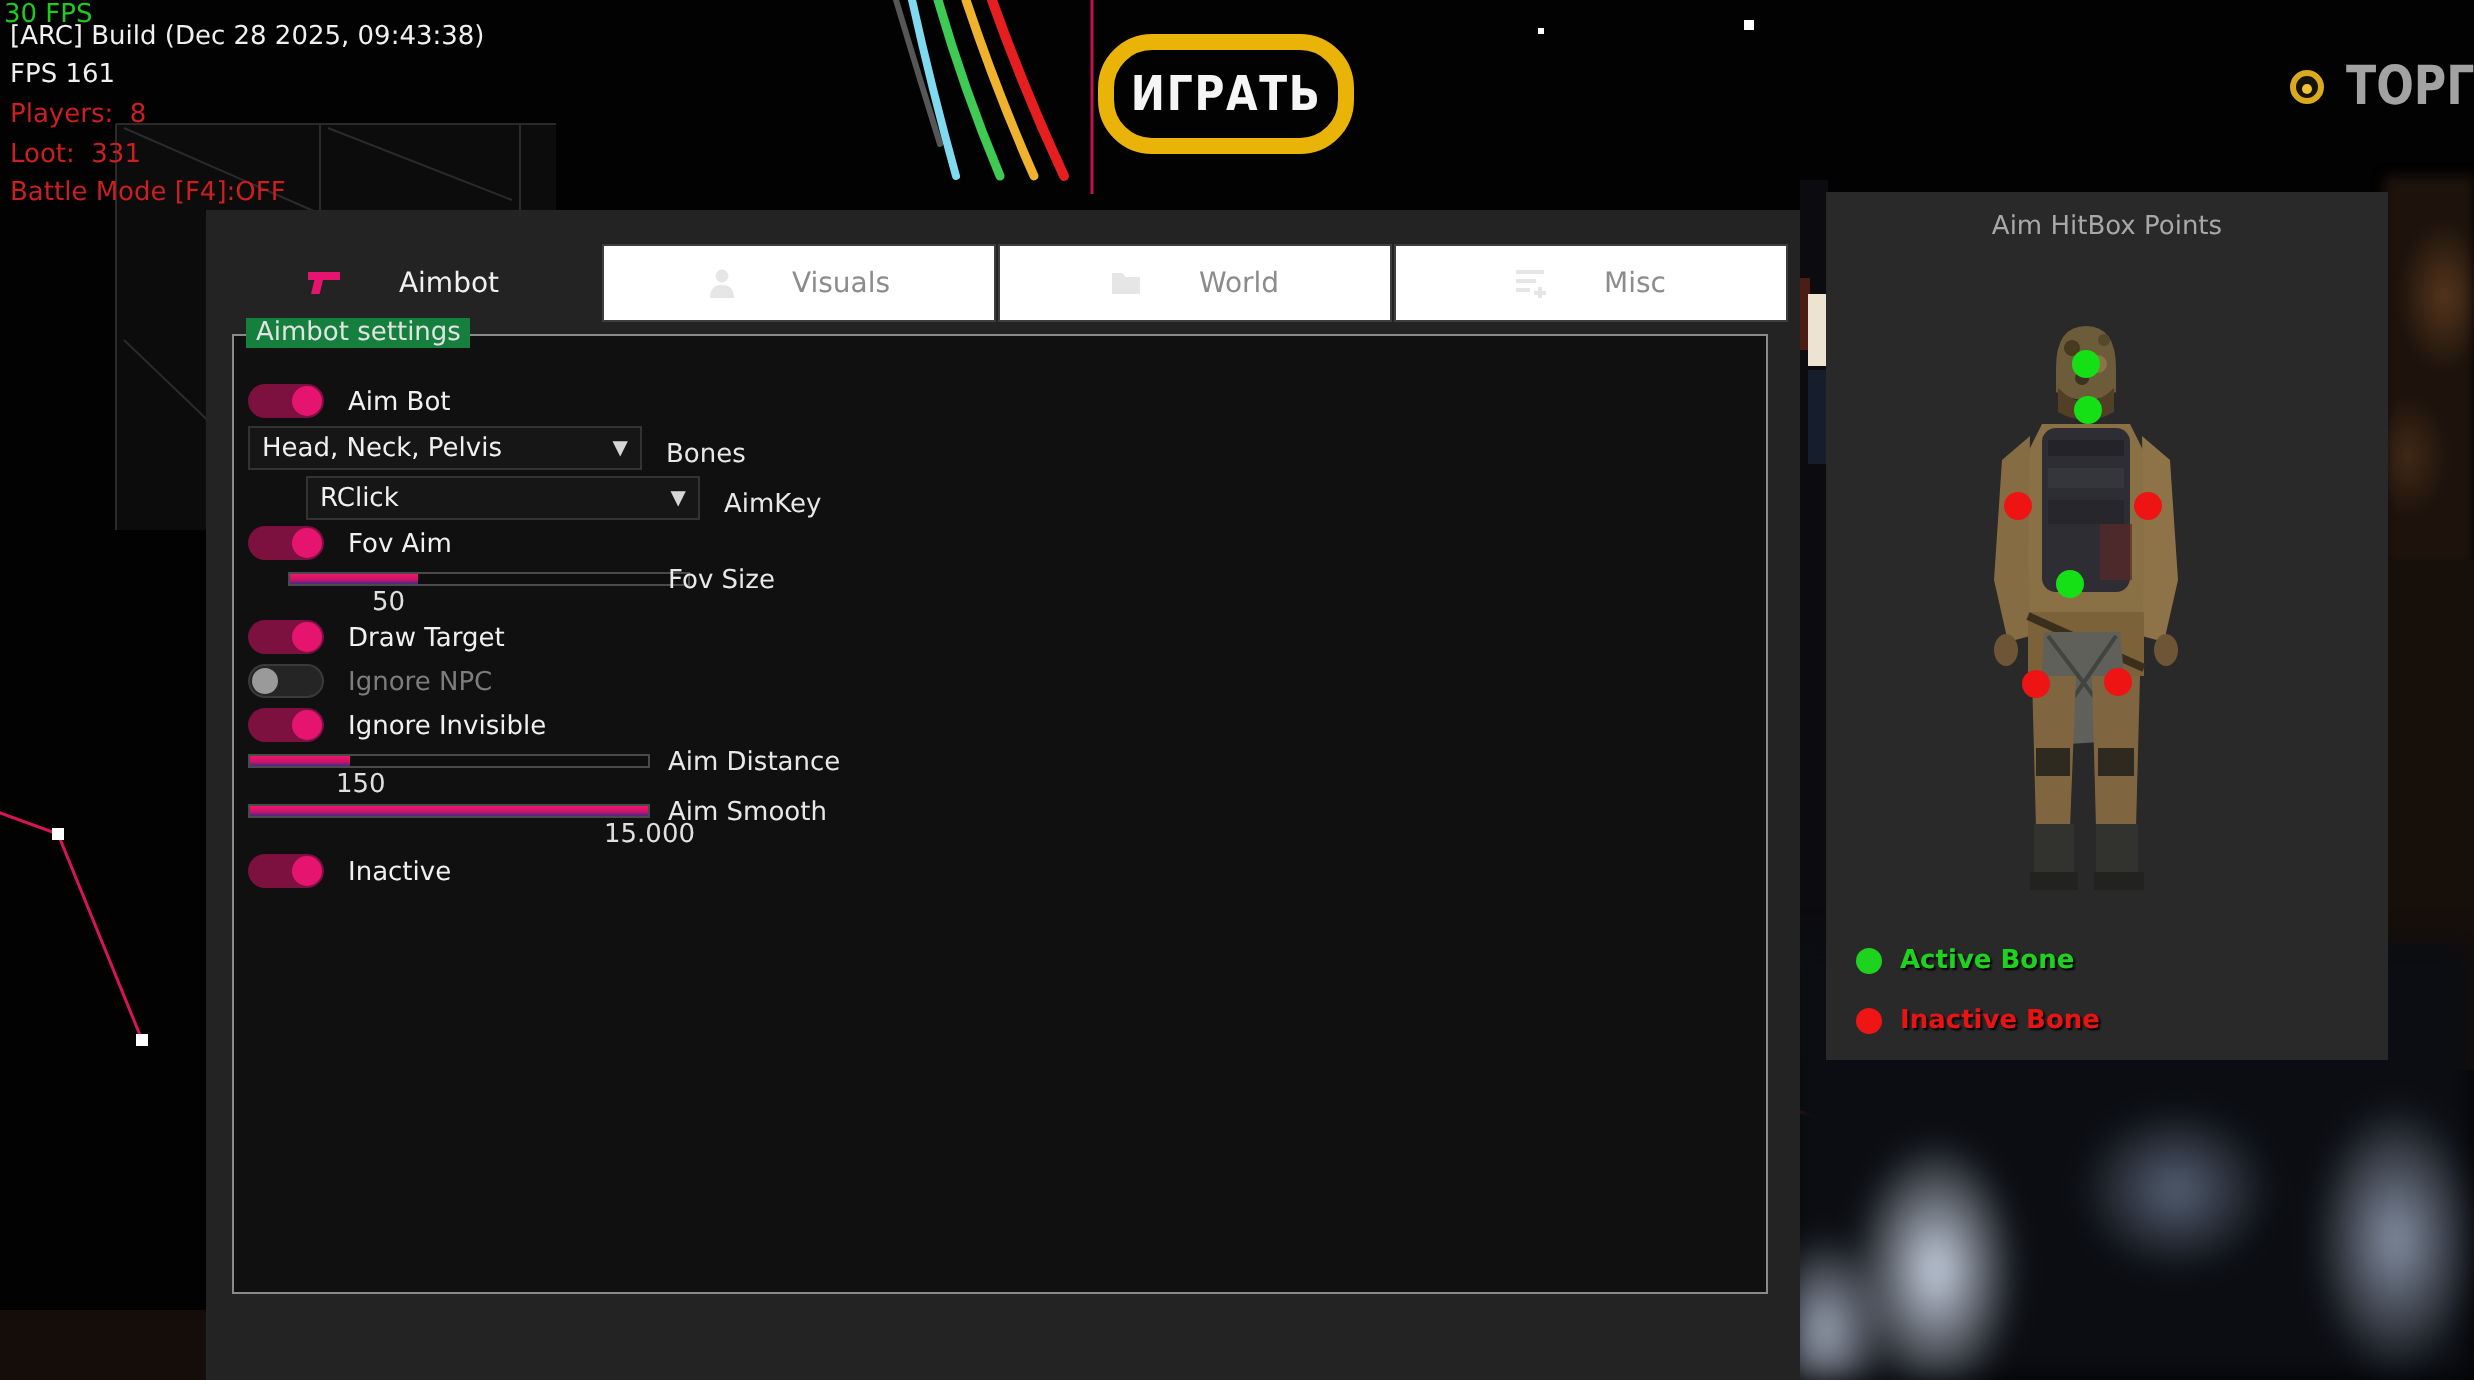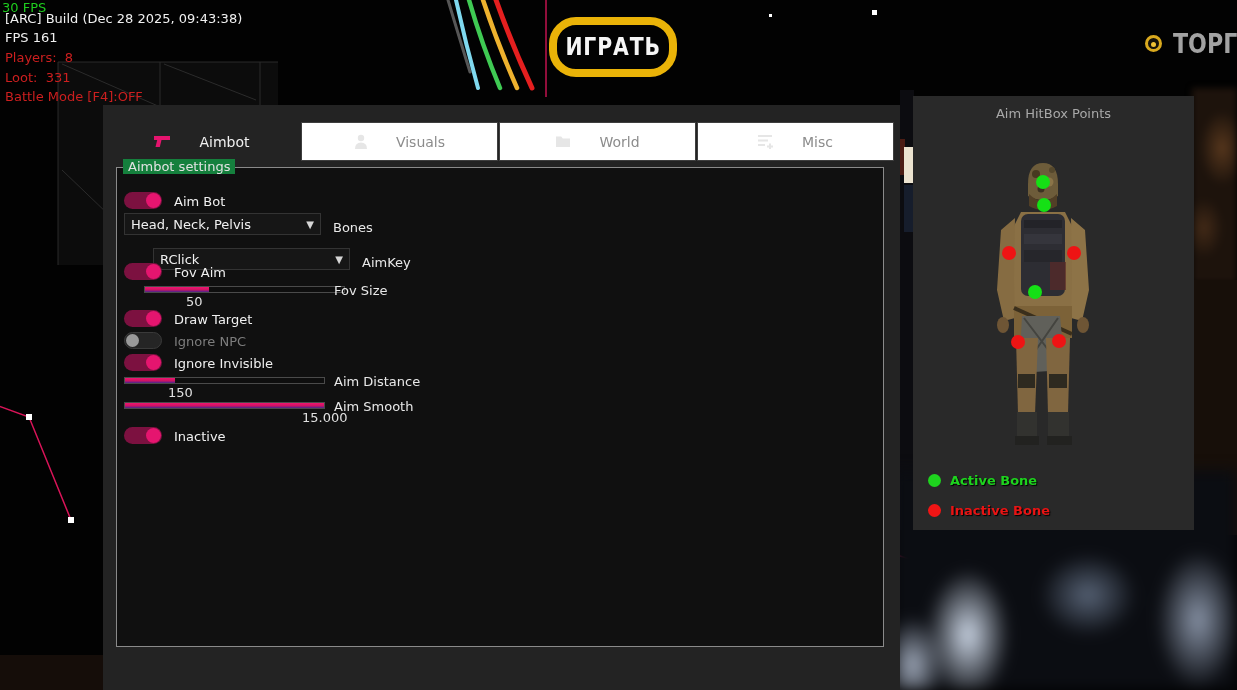--- a/index.html
+++ b/index.html
@@ -215,21 +215,21 @@
     </div>
 
     <div class="row" style="top:45px;">
       <div class="dropdown">
         <span class="dd-value">Head, Neck, Pelvis</span>
         <span class="dd-arrow">▼</span>
       </div>
       <span class="side-label">Bones</span>
     </div>
 
-    <div class="row" style="top:80px;padding-left:29px;">
+    <div class="row" style="top:70px;padding-left:29px;">
       <div class="dropdown">
         <span class="dd-value">RClick</span>
         <span class="dd-arrow">▼</span>
       </div>
       <span class="side-label">AimKey</span>
     </div>
 
     <div class="row" style="top:95px;">
       <div class="toggle on"></div>
       <span class="t-label">Fov Aim</span>

